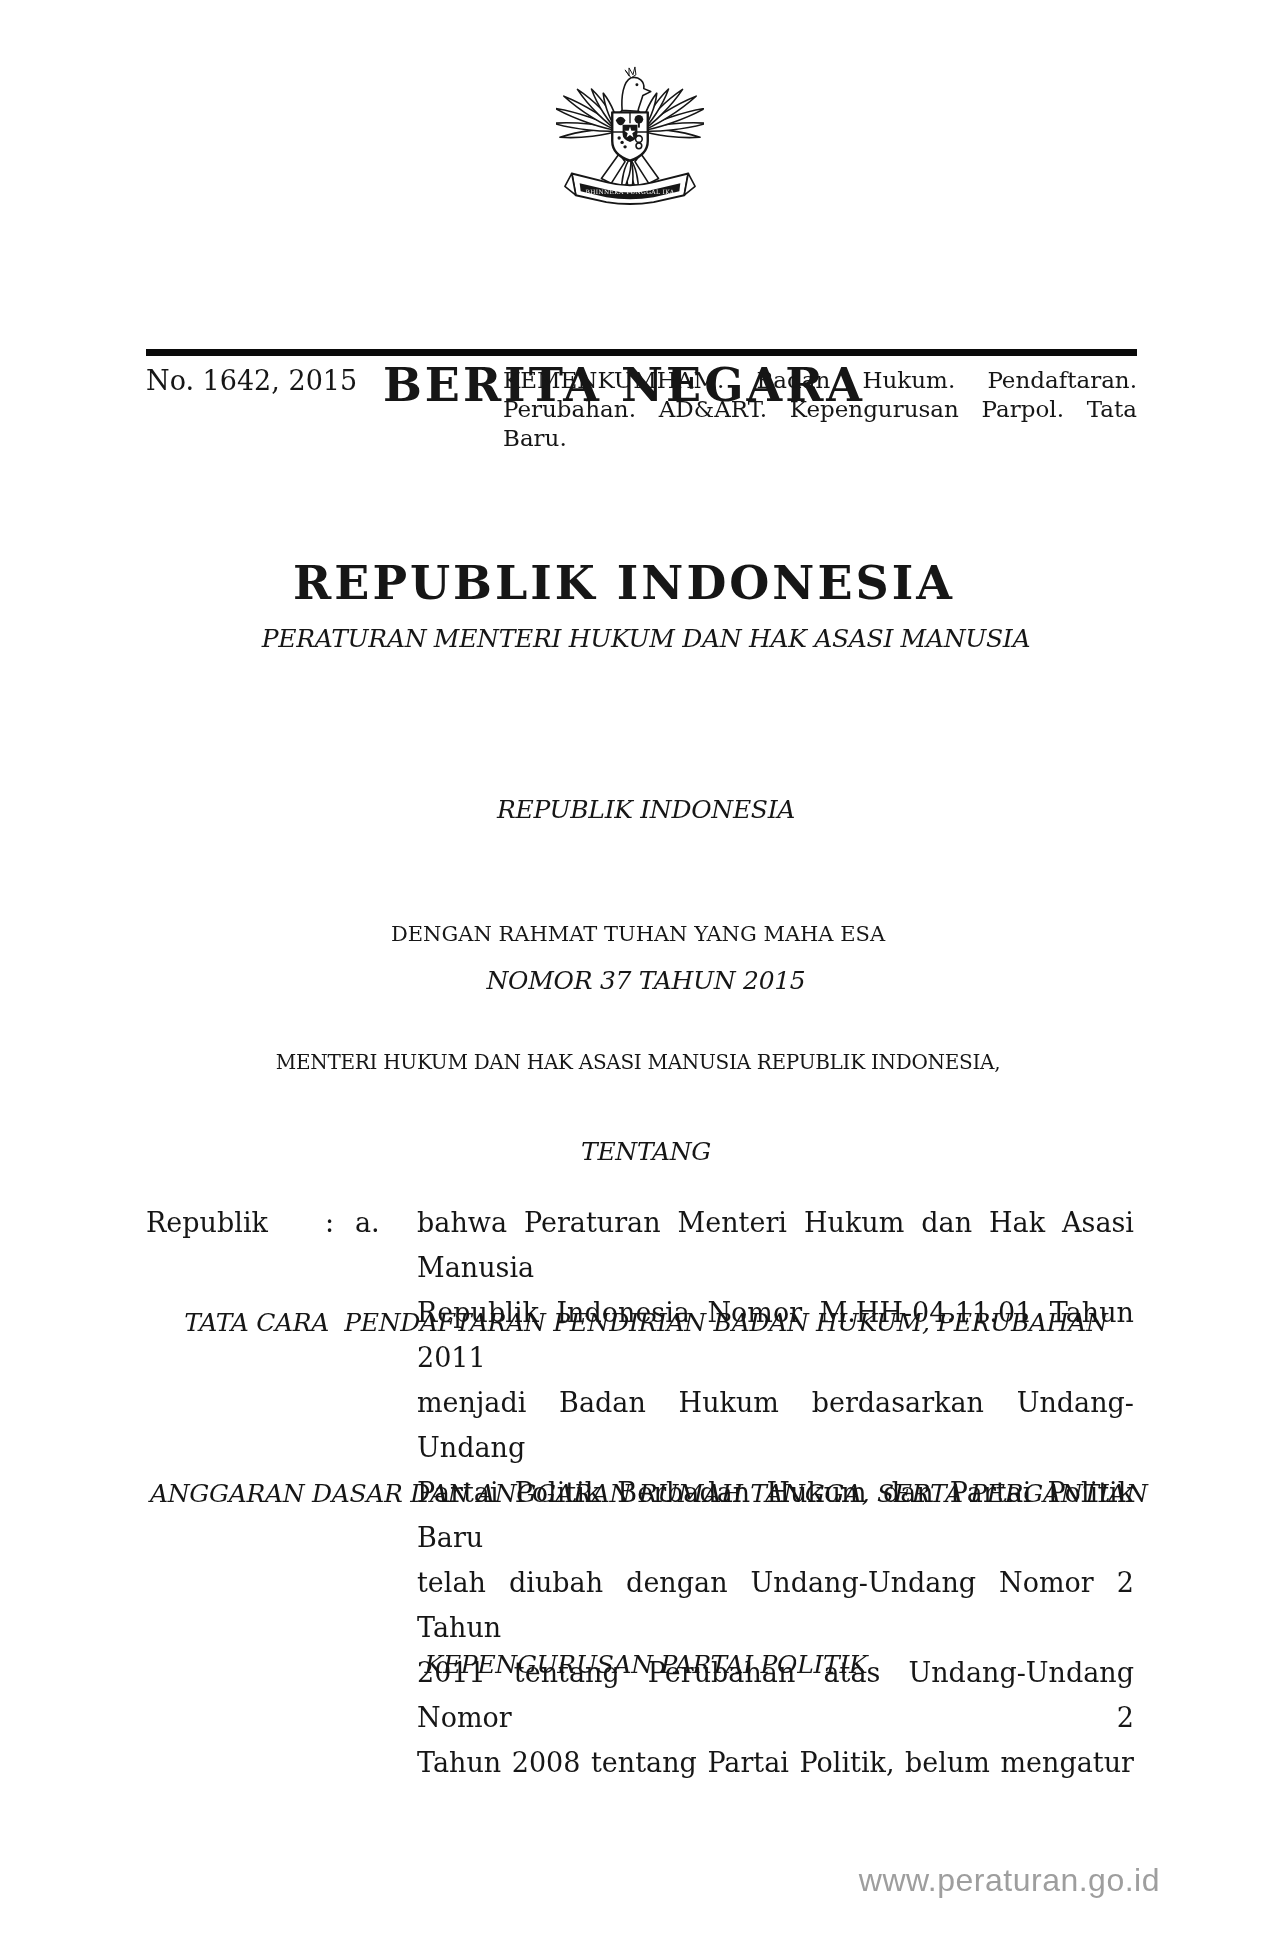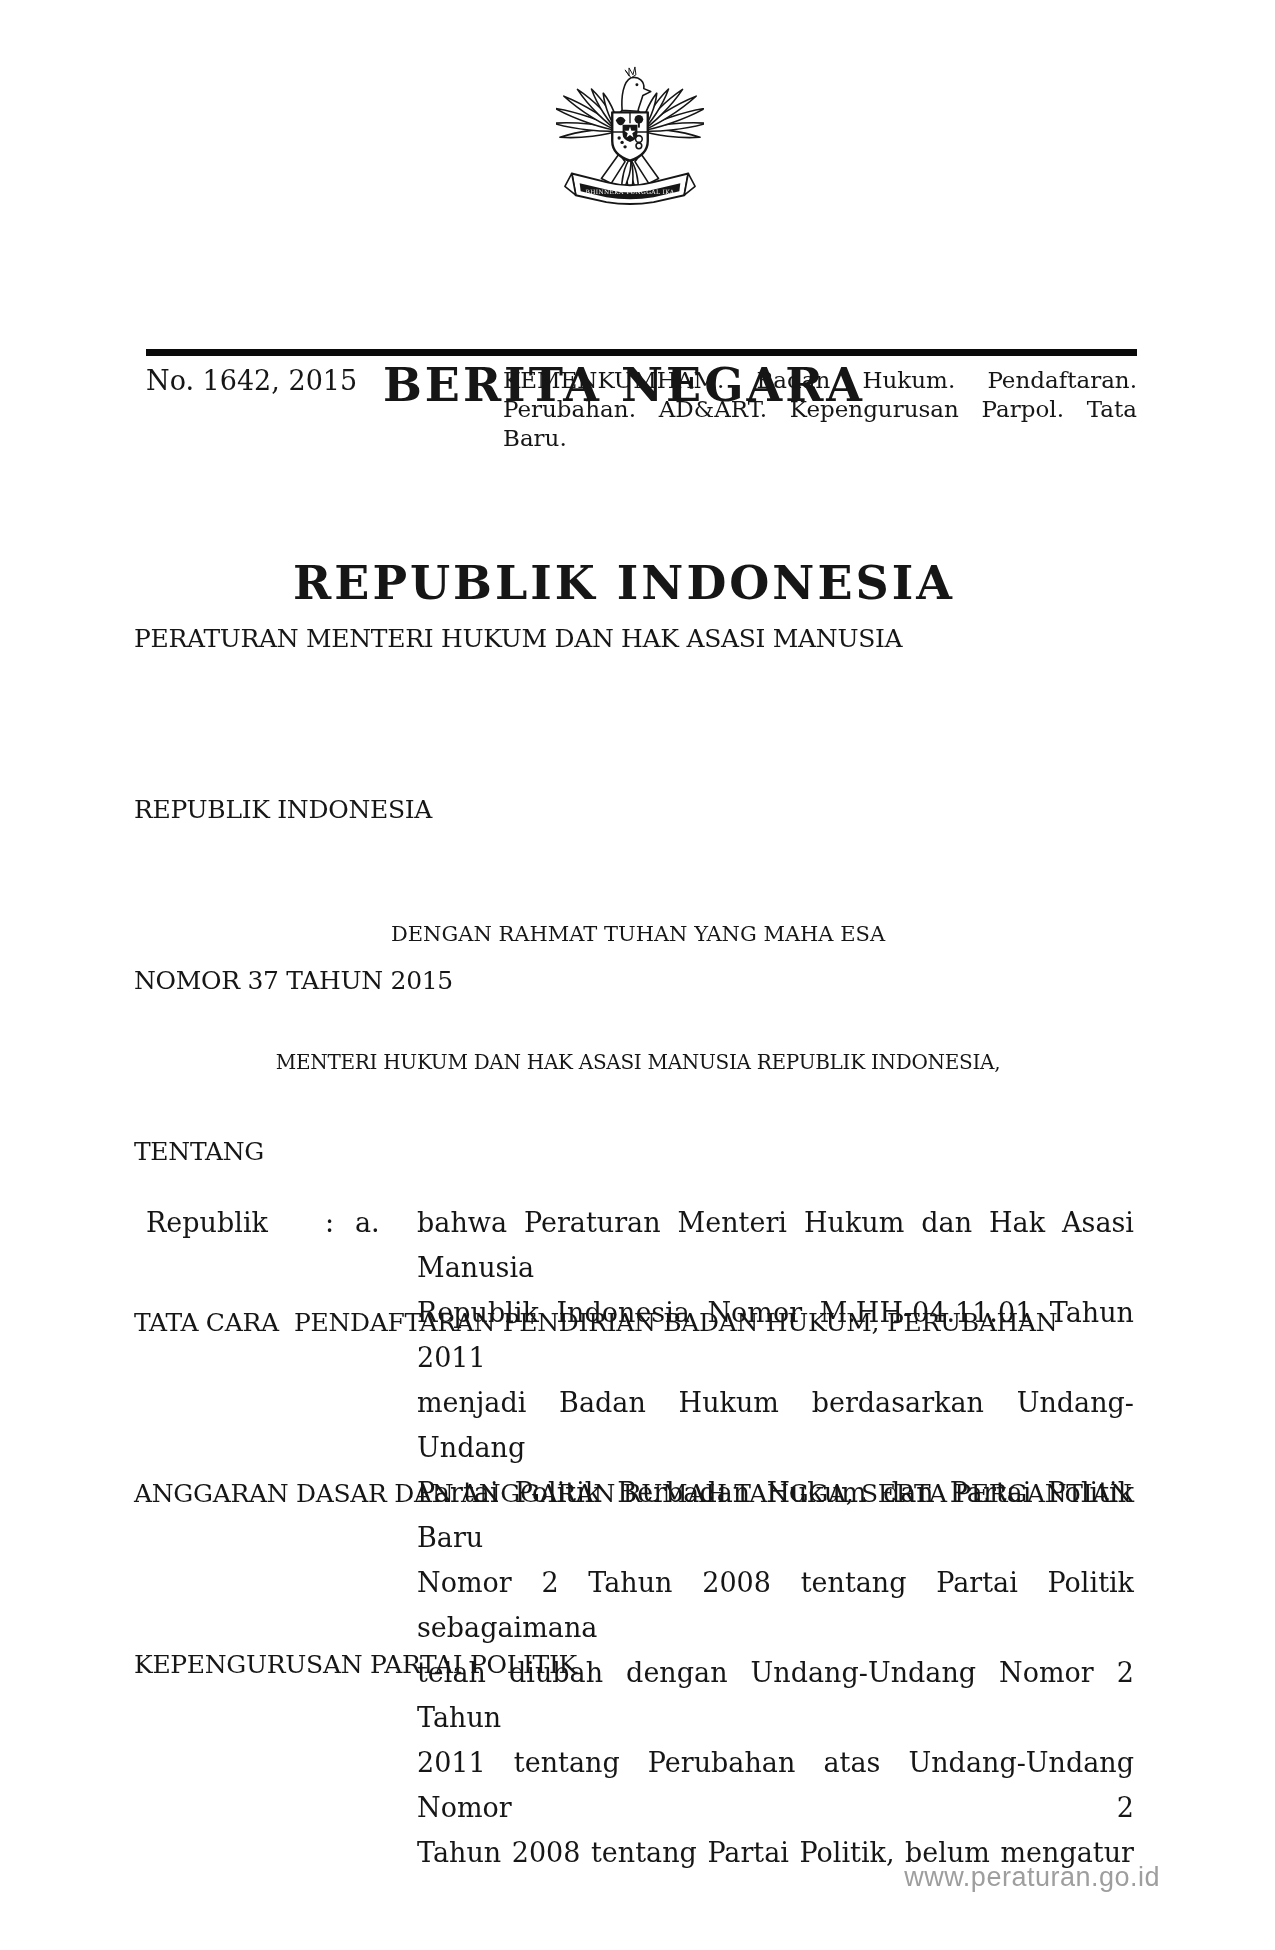--- a/index.html
+++ b/index.html
@@ -16,41 +16,41 @@
   .gazette-title{
     position:absolute;left:128px;top:220px;width:992px;
     text-align:center;font-weight:bold;font-size:46px;line-height:66px;
     letter-spacing:3px;white-space:pre;
   }
   .rule{position:absolute;left:146px;top:349px;width:991px;height:7px;background:#0a0a0a;}
   .gazette-no{position:absolute;left:146px;top:366px;font-size:27px;line-height:29px;}
   .subject{position:absolute;left:503px;top:366px;width:634px;font-size:23px;line-height:29px;}
   .just{text-align:justify;text-align-last:justify;}
   .doc-title{
-    position:absolute;left:134px;top:496px;width:992px;
-    text-align:left;font-size:25px;line-height:57px;white-space:pre;letter-spacing:-0.3px;
+    position:absolute;left:150px;top:496px;width:992px;
+    text-align:center;font-size:25px;line-height:57px;white-space:pre;letter-spacing:-0.3px;font-style:italic;
   }
   .center-line{white-space:pre;}
   .invocation{
     position:absolute;left:142px;top:912px;width:992px;
     text-align:center;font-size:21px;line-height:45px;white-space:pre;
   }
   .authority{
     position:absolute;left:142px;top:1040px;width:992px;
     text-align:center;font-size:20px;line-height:45px;white-space:pre;letter-spacing:-0.3px;
   }
   .menimbang{position:absolute;left:0;top:1200px;width:1275px;font-size:27px;line-height:45px;}
   .m-label{position:absolute;left:146px;top:0;}
   .m-colon{position:absolute;left:325px;top:0;}
   .m-item{position:absolute;left:355px;top:0;}
   .m-body{position:absolute;left:417px;top:0;width:717px;}
   .footer{
     position:absolute;top:1862px;right:115px;
     font-family:"Liberation Sans","DejaVu Sans",sans-serif;
-    font-size:27px;color:#9e9e9e;letter-spacing:0.5px;
+    font-size:32px;color:#9e9e9e;letter-spacing:0.5px;
   }
 </style>
 </head>
 <body>
 
 <div class="page">
 
   <div class="emblem">
     <svg viewBox="0 0 150 160" width="148" height="160">
       <g stroke="#161616" stroke-width="1.6" fill="#ffffff" stroke-linejoin="round">
@@ -148,21 +148,20 @@
 
   <div class="menimbang">
     <span class="m-label">Republik</span>
     <span class="m-colon">:</span>
     <span class="m-item">a.</span>
     <div class="m-body">
       <div class="just">bahwa Peraturan Menteri Hukum dan Hak Asasi Manusia</div>
       <div class="just">Republik Indonesia Nomor M.HH-04.11.01 Tahun 2011</div>
       <div class="just">menjadi Badan Hukum berdasarkan Undang-Undang</div>
       <div class="just">Partai Politik Berbadan Hukum dan Partai Politik Baru</div>
-      <div class="just">Nomor 2 Tahun 2008 tentang Partai Politik sebagaimana</div>
       <div class="just">telah diubah dengan Undang-Undang Nomor 2 Tahun</div>
       <div class="just">2011 tentang Perubahan atas Undang-Undang Nomor 2</div>
       <div class="just">Tahun 2008 tentang Partai Politik, belum mengatur</div>
 
     </div>
   </div>
 
   <div class="footer">www.peraturan.go.id</div>
 
 </div>

